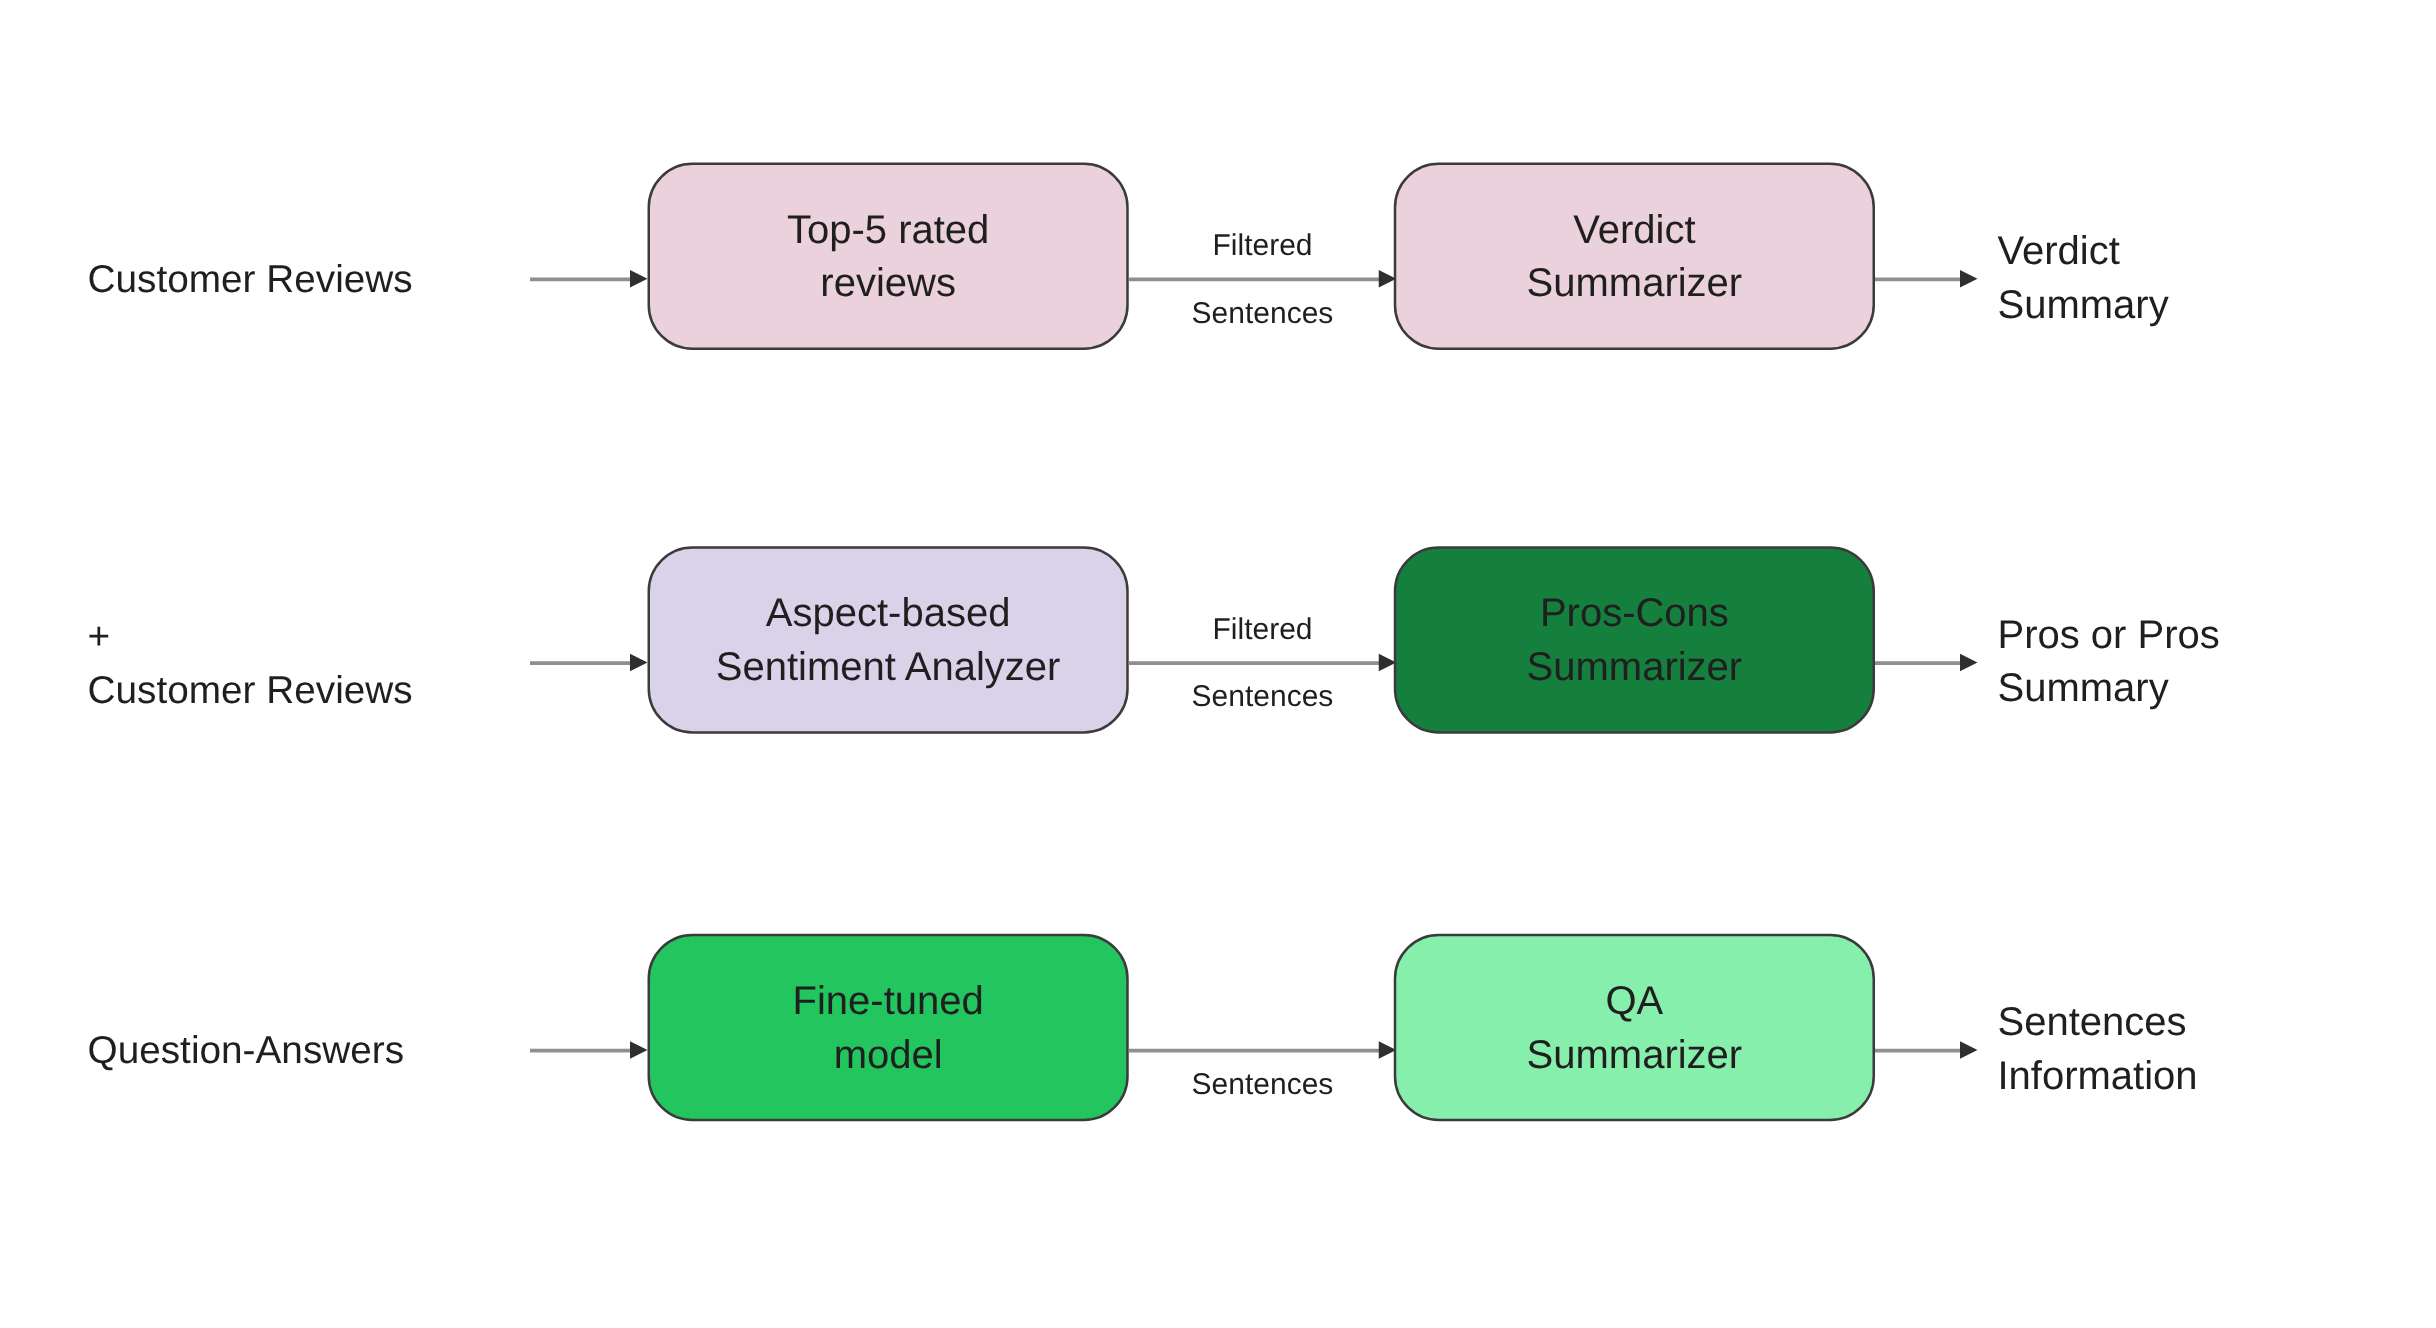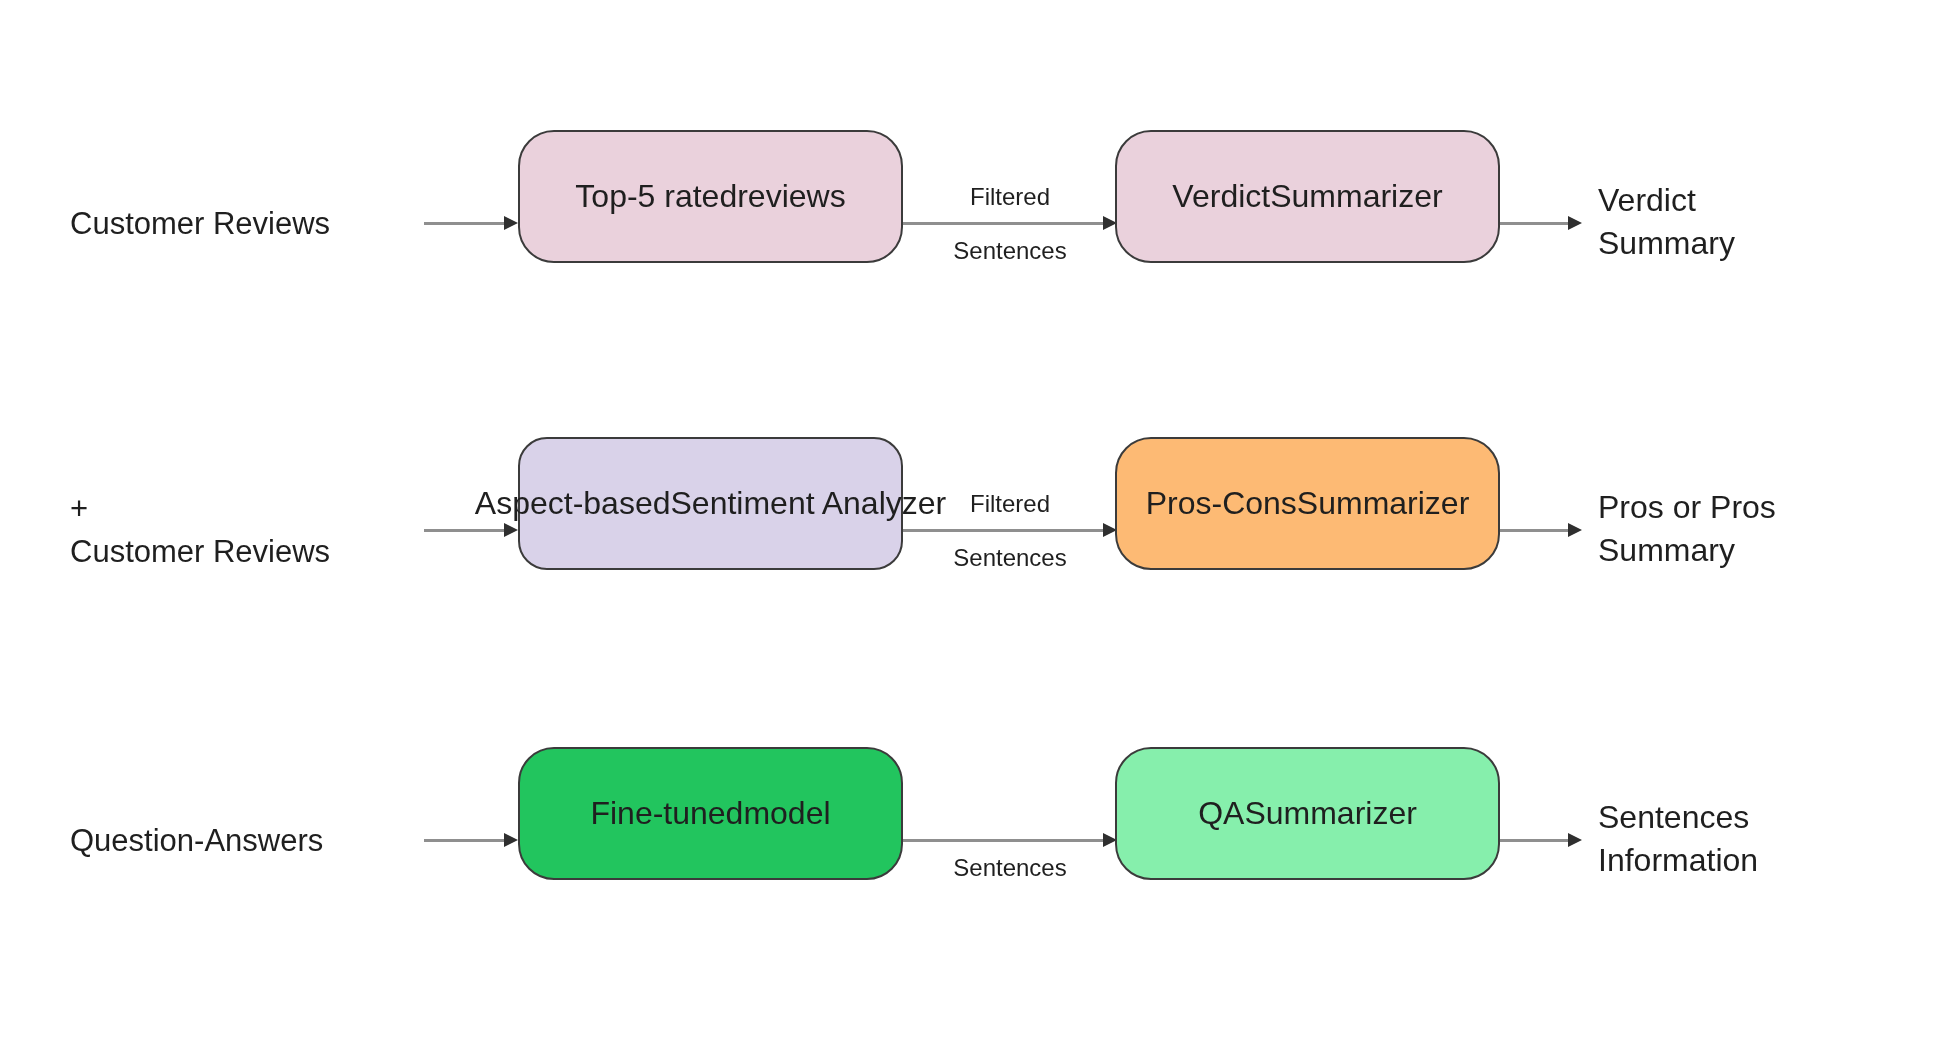--- a/index.html
+++ b/index.html
@@ -26,24 +26,24 @@
     text-align:left;font-size:31px;line-height:43px;
   }
   .output-label{
     position:absolute;left:1598px;top:-44px;width:300px;
     text-align:left;font-size:32px;line-height:43px;
   }
   .label-line{display:block;white-space:nowrap;}
   .output-label .label-line{white-space:nowrap;}
 
   .node{
-    position:absolute;top:-93px;width:385px;height:133px;
+    position:absolute;top:-93px;width:385px;height:150px;
     border:2.5px solid var(--border);border-radius:36px;
     box-sizing:border-box;
-    display:flex;flex-direction:row;align-items:center;justify-content:center;
+    display:flex;flex-direction:column;align-items:center;justify-content:center;
     font-size:32px;line-height:43px;text-align:center;
   }
   .node.a{left:518px;}
   .node.b{left:1115px;}
 
   .hline{position:absolute;top:-1.5px;height:3px;background:var(--line);}
   .in-line{left:424px;width:82px;}
   .conn-line{left:903px;width:203px;}
   .out-line{left:1500px;width:70px;}
 
@@ -100,31 +100,31 @@
   </div>
 
   <div class="row r2">
     <div class="input-label">
       <span class="label-line">+</span>
       <span class="label-line">Customer Reviews</span>
     </div>
     <div class="hline in-line"></div>
     <div class="ahead in-head"></div>
 
-    <div class="node a" style="background-color: rgb(217, 210, 233); border-radius: 29px;">
+    <div class="node a" style="background-color: rgb(217, 210, 233);">
       <span class="label-line">Aspect-based</span>
       <span class="label-line">Sentiment Analyzer</span>
     </div>
 
     <div class="hline conn-line"></div>
     <div class="ahead conn-head"></div>
     <div class="conn-label conn-above">Filtered</div>
     <div class="conn-label conn-below">Sentences</div>
 
-    <div class="node b" style="background-color: #fdba74;">
+    <div class="node b" style="background-color: #15803d;">
       <span class="label-line">Pros-Cons</span>
       <span class="label-line">Summarizer</span>
     </div>
 
     <div class="hline out-line"></div>
     <div class="ahead out-head"></div>
     <div class="output-label">
       <span class="label-line">Pros or Pros</span>
       <span class="label-line">Summary</span>
     </div>

